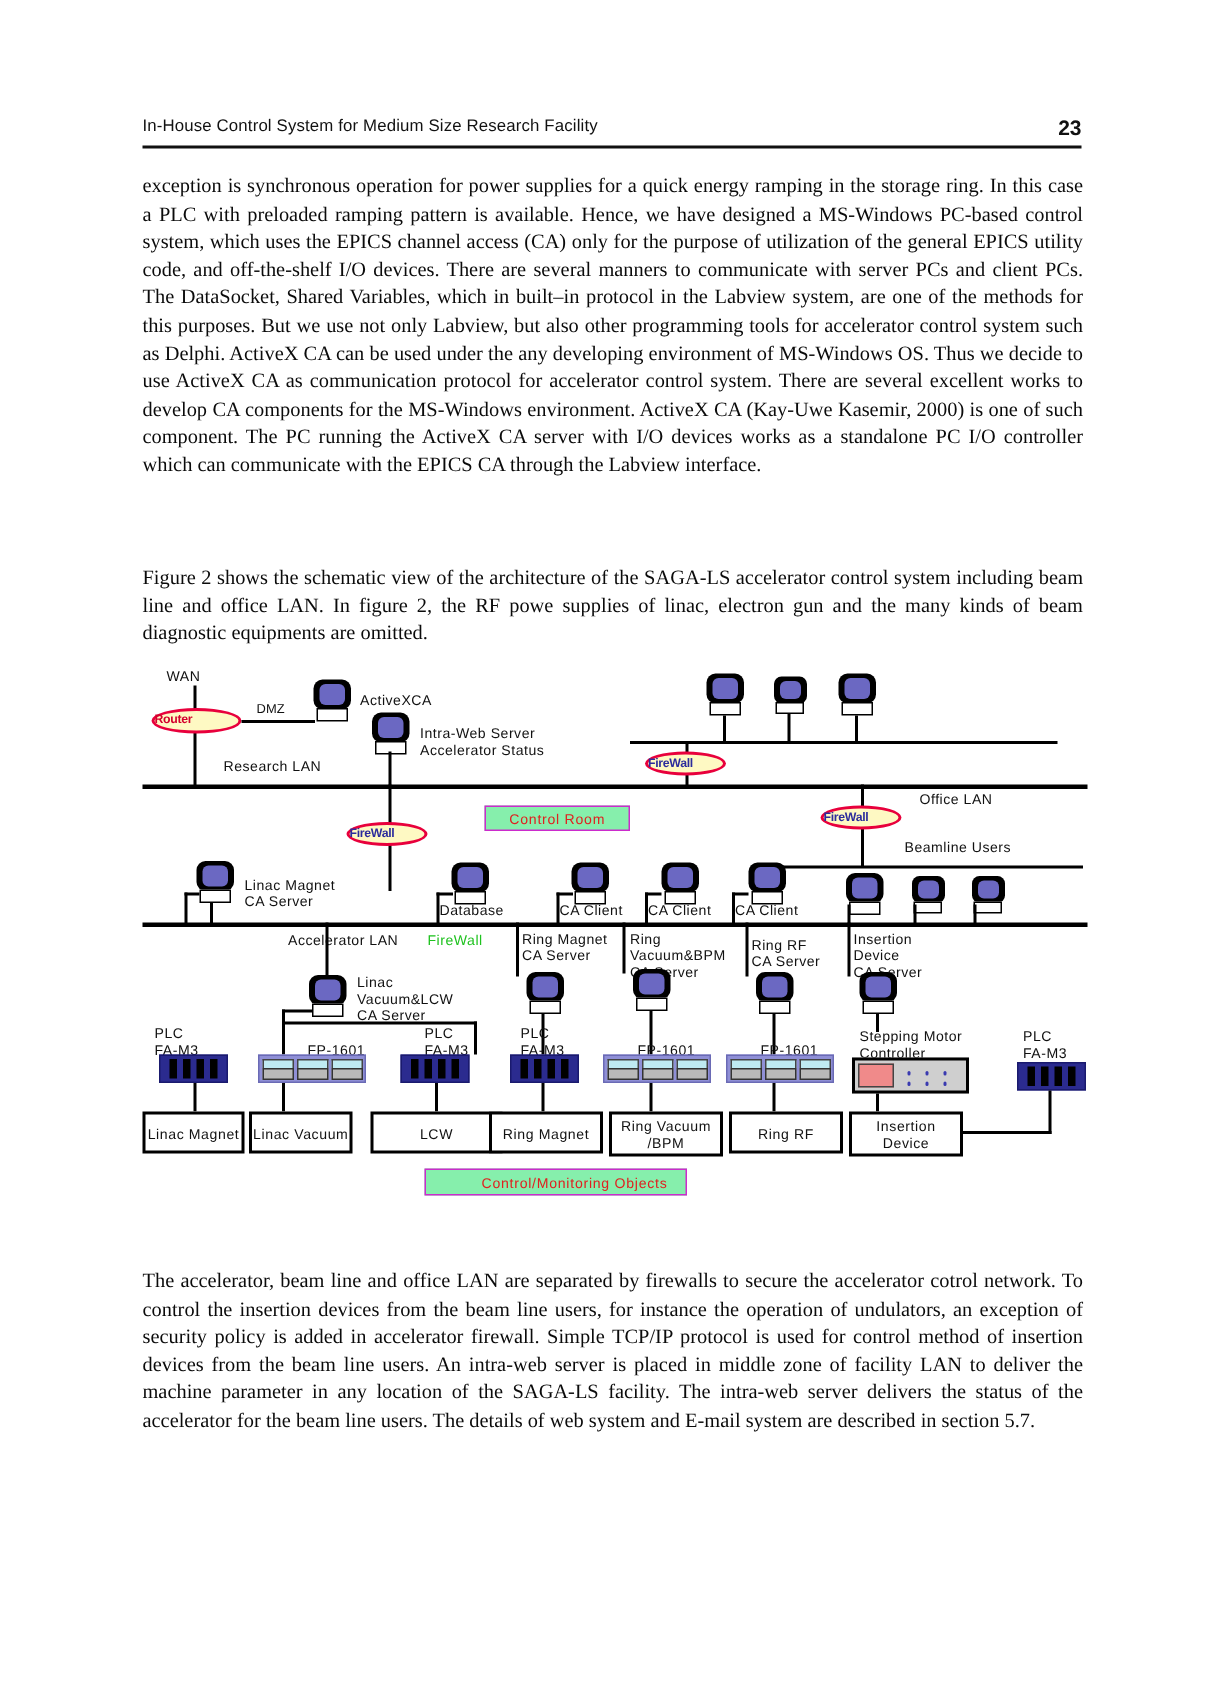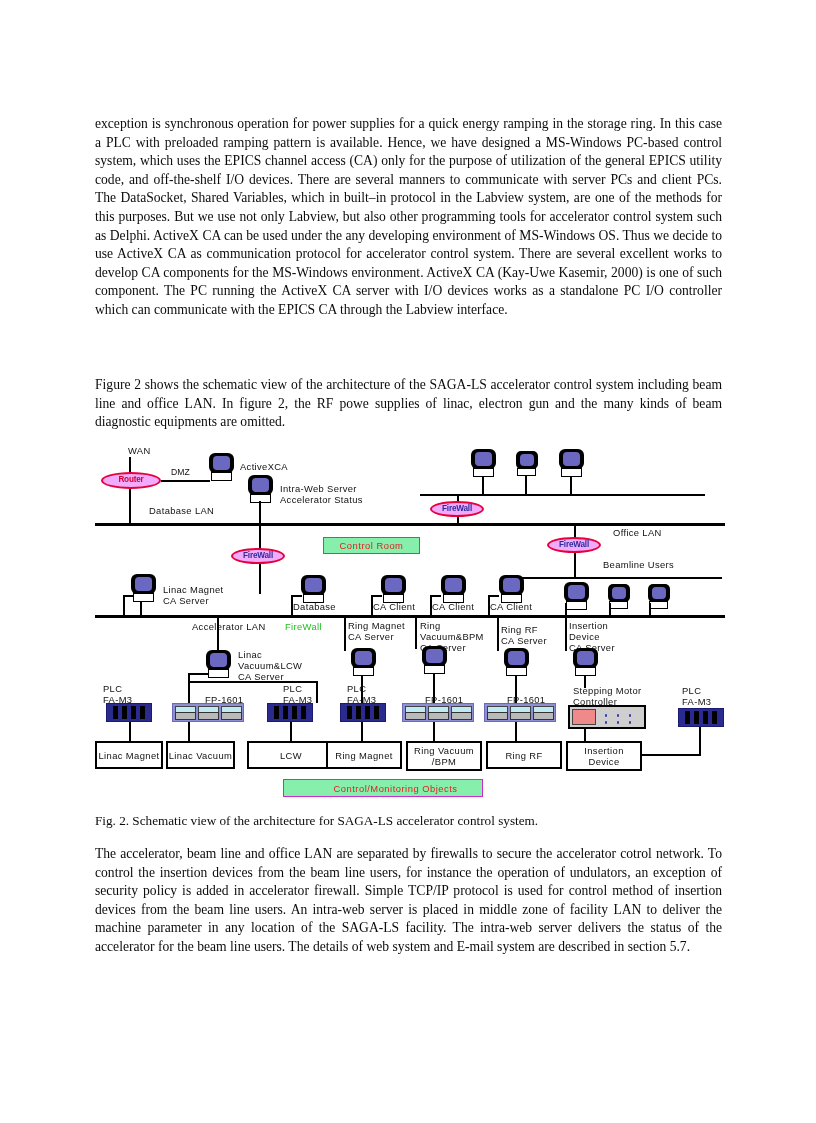--- a/index.html
+++ b/index.html
@@ -146,32 +146,32 @@
     border: 1.8px solid #000;
   }
   .pc.small { width: 24px; height: 25px; }
   .pc.small .screen { width: 22px; height: 18px; border-radius: 5px; }
   .pc.small .screen::after { left: 4px; top: 3px; width: 14px; height: 12px; }
   .pc.small .base { left: 2px; top: 17px; width: 19px; height: 8px; }
 
   
   .ellipse-node {
     position: absolute;
-    background: #f0abfc;
+    background: #fef9c3;
     border: 2.2px solid #e8003c;
     border-radius: 50%;
     text-align: center;
     font-family: "Liberation Sans", sans-serif;
     color: #d4002e;
     font-size: 8.2px;
     font-weight: bold;
     line-height: 1;
     display: flex;
     align-items: center;
-    justify-content: center;
+    justify-content: flex-start;
     letter-spacing: -0.2px;
     white-space: nowrap;
   }
   .ellipse-node .inner-blue { color: #2c2c9c; }
 
   
   .flabel {
     position: absolute;
     font-family: "Liberation Sans", sans-serif;
     font-size: 9.4px;
@@ -285,28 +285,33 @@
     width: 2.6px; height: 2.6px;
     background: #3a3ab0;
     border-radius: 50%;
   }
 </style>
 </head>
 <body>
 
 <div class="page">
 
+  <div class="runhead">
+    <div class="rh-title">In-House Control System for Medium Size Research Facility</div>
+    <div class="rh-page">23</div>
+    <div class="rh-rule"></div>
+  </div>
 
   <div class="bodytext" id="para1">exception is synchronous operation for power supplies for a quick energy ramping in the storage ring. In this case a PLC with preloaded ramping pattern is available. Hence, we have designed a MS-Windows PC-based control system, which uses the EPICS channel access (CA) only for the purpose of utilization of the general EPICS utility code, and off-the-shelf I/O devices. There are several manners to communicate with server PCs and client PCs. The DataSocket, Shared Variables, which in built–in protocol in the Labview system, are one of the methods for this purposes. But we use not only Labview, but also other programming tools for accelerator control system such as Delphi. ActiveX CA can be used under the any developing environment of MS-Windows OS. Thus we decide to use ActiveX CA as communication protocol for accelerator control system. There are several excellent works to develop CA components for the MS-Windows environment. ActiveX CA (Kay-Uwe Kasemir, 2000) is one of such component. The PC running the ActiveX CA server with I/O devices works as a standalone PC I/O controller which can communicate with the EPICS CA through the Labview interface.</div>
 
   <div class="bodytext" id="para2">Figure 2 shows the schematic view of the architecture of the SAGA-LS accelerator control system including beam line and office LAN. In figure 2, the RF powe supplies of linac, electron gun and the many kinds of beam diagnostic equipments are omitted.</div>
 
   <div class="figure">
 
-    <div class="flabel" style="left:33px; top:2px;">WAN</div>
+    <div class="flabel" style="left:16px; top:2px;">WAN</div>
     <div class="vline" style="left:34px; top:14px; height:67px;"></div>
 
     <div class="ellipse-node" style="left:6px; top:29px; width:60px; height:17px;">
       <span>Router</span>
     </div>
 
     <div class="hline-thin" style="left:66px; top:37px; width:49px;"></div>
     <div class="flabel tight" style="left:76px; top:24px; font-size:8.6px;">DMZ</div>
 
     <div class="pc" style="left:113px; top:10px;">
@@ -316,21 +321,21 @@
     <div class="flabel" style="left:145px; top:18px;">ActiveXCA</div>
 
     <div class="pc" style="left:152px; top:32px;">
       <div class="screen"></div>
       <div class="base"></div>
     </div>
     <div class="flabel" style="left:185px; top:40px;">Intra-Web Server
 Accelerator Status</div>
     <div class="vline" style="left:164px; top:58px; height:23px;"></div>
 
-    <div class="flabel" style="left:54px; top:62px;">Database LAN</div>
+    <div class="flabel" style="left:54px; top:62px;">Research LAN</div>
     <div class="bus" style="left:0px; top:80px; width:630px;"></div>
 
     <div class="pc" style="left:375px; top:6px;">
       <div class="screen"></div>
       <div class="base"></div>
     </div>
     <div class="vline-thin" style="left:387px; top:34px; height:17px;"></div>
 
     <div class="pc small" style="left:420px; top:8px;">
       <div class="screen"></div>
@@ -613,23 +618,22 @@
 /BPM</span>
     </div>
     <div class="objbox" style="left:391px; top:298px; width:76px;  height:28px;">
       <span>Ring RF</span>
     </div>
     <div class="objbox" style="left:471px; top:298px; width:76px;  height:30px;">
       <span>Insertion
 Device</span>
     </div>
 
-    <div class="callout" style="left:188px; top:336px; width:200px; height:18px;padding-left:25px;">
+    <div class="callout" style="left:188px; top:336px; width:175px; height:18px;padding-left:25px;">
       <span>Control/Monitoring Objects</span>
     </div>
 
   </div>
 
-  <div id="figcaption">Fig. 2. Schematic view of the architecture for SAGA-LS accelerator control system.</div>
 
   <div class="bodytext" id="para3">The accelerator, beam line and office LAN are separated by firewalls to secure the accelerator cotrol network. To control the insertion devices from the beam line users, for instance the operation of undulators, an exception of security policy is added in accelerator firewall. Simple TCP/IP protocol is used for control method of insertion devices from the beam line users. An intra-web server is placed in middle zone of facility LAN to deliver the machine parameter in any location of the SAGA-LS facility. The intra-web server delivers the status of the accelerator for the beam line users. The details of web system and E-mail system are described in section 5.7.</div>
 
 </div>
 
 </body></html>

